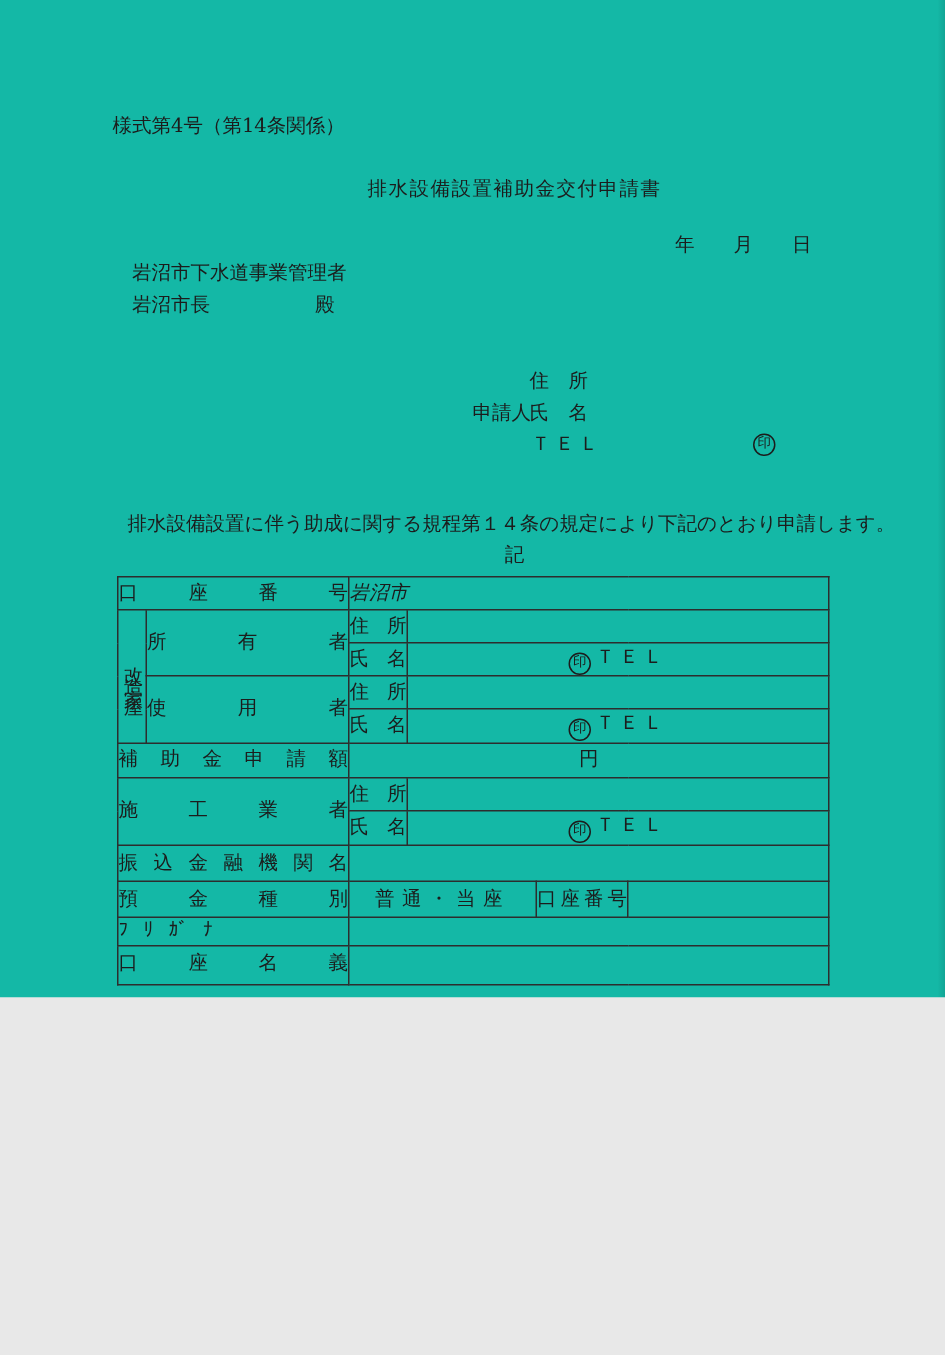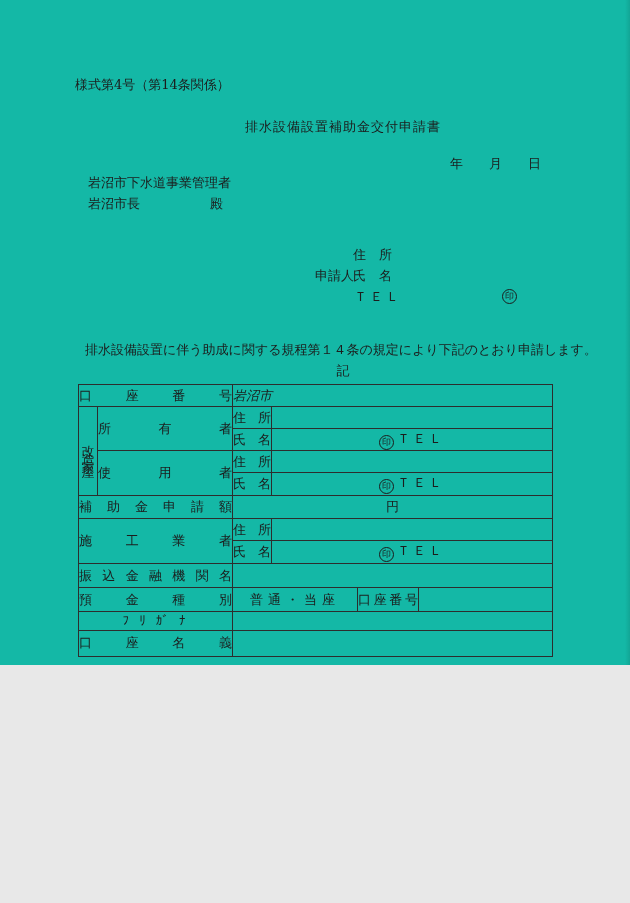--- a/index.html
+++ b/index.html
@@ -29,21 +29,21 @@
   .yen  { text-align:center; padding-left:66px; }
   .opts { text-align:center; letter-spacing:5px; }
   .sealtel { text-align:center; }
   .seal {
     display:inline-block; width:13px; height:13px; line-height:13px;
     border:1px solid #1c1c1c; border-radius:50%; font-size:9px;
     text-align:center; vertical-align:-2px; margin-right:3px;
     letter-spacing:0;
   }
   .telw { letter-spacing:3px; }
-  .furi { text-align:center; font-size:10px; letter-spacing:3px;margin-left:18px; }
+  .furi { font-size:10px; letter-spacing:3px;margin-left:18px; }
   .vcell { text-align:center; }
   .vert {
     writing-mode:vertical-rl; display:inline-block;
     letter-spacing:7px; line-height:17px; font-size:13px;
   }
   .tel-line { letter-spacing:3px; }
   .note-num { display:inline-block; width:22px; }
 </style>
 </head>
 <body>

